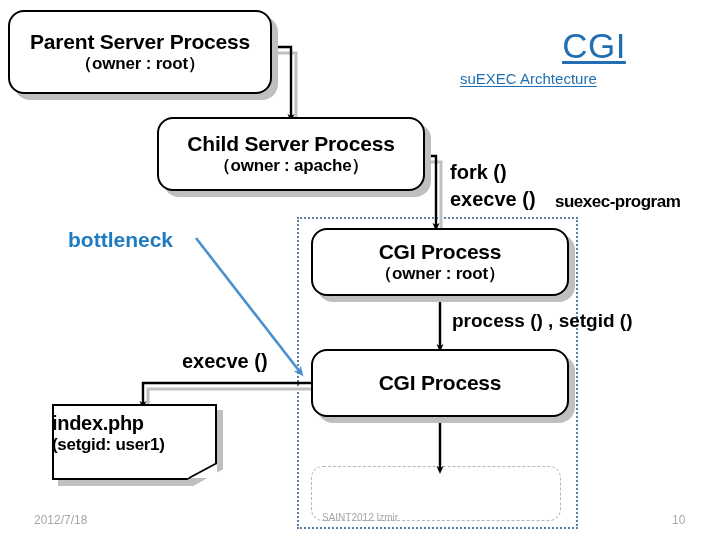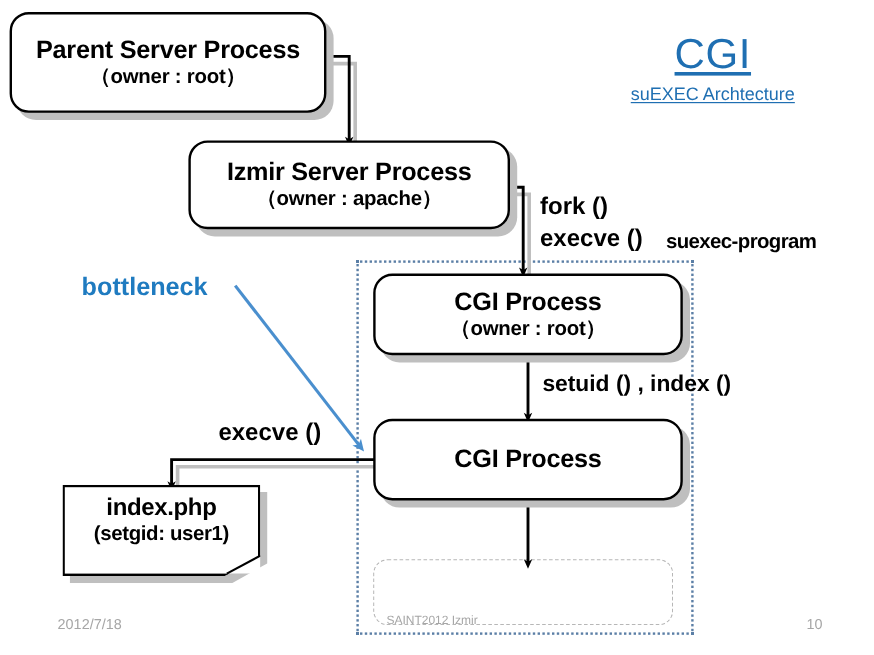--- a/index.html
+++ b/index.html
@@ -30,21 +30,20 @@
     color: #1f6fb2;
     text-decoration: underline;
     text-underline-offset: 3px;
     letter-spacing: 0.5px;
   }
   .subtitle {
     position: absolute;
     left: 460px;
     top: 70px;
     width: 268px;
-    text-align: center;
     font-size: 15px;
     font-weight: 400;
     color: #1f6fb2;
     text-decoration: underline;
     text-underline-offset: 2px;
   }
 
   
   .dotted-group {
     position: absolute;
@@ -132,21 +131,21 @@
     right: 0px;
     bottom: 0px;
     width: 31px;
     height: 19px;
   }
   #doc-index .doc-text {
     position: absolute;
     left: 0;
     top: 8px;
     width: 165px;
-    text-align: center;
+    text-align: left;
     color: #000;
   }
   #doc-index .doc-text .l1 {
     font-size: 20px;
     font-weight: bold;
     line-height: 1.15;
     letter-spacing: -0.3px;
   }
   #doc-index .doc-text .l2 {
     font-size: 17px;
@@ -189,21 +188,21 @@
     pointer-events: none;
   }
 
   
   .footer-text {
     position: absolute;
     font-size: 12px;
     color: #a6a6a6;
     font-weight: 400;
   }
-  #footer-date { left: 48px;  top: 513px; text-align: center; }
+  #footer-date { left: 34px;  top: 513px; text-align: center; }
   #footer-conf { left: 322px; top: 512px; font-size: 10px; }
   #footer-page { left: 672px; top: 513px; }
 </style>
 </head>
 <body>
 
 <div id="slide">
 
   <div class="title">CGI</div>
   <div class="subtitle">suEXEC Archtecture</div>
@@ -239,21 +238,21 @@
 
     <path d="M196,238 L300,372" fill="none" stroke="#4a8fce" stroke-width="2.6" marker-end="url(#ah-blue)"></path>
   </svg>
 
   <div class="rbox" id="box-parent">
     <div class="l1">Parent Server Process</div>
     <div class="l2">（owner : root）</div>
   </div>
 
   <div class="rbox" id="box-child">
-    <div class="l1">Izmir Server Process</div>
+    <div class="l1">Child Server Process</div>
     <div class="l2">（owner : apache）</div>
   </div>
 
   <div class="rbox" id="box-cgi-root">
     <div class="l1">CGI Process</div>
     <div class="l2">（owner : root）</div>
   </div>
 
   <div class="rbox" id="box-cgi-user">
     <div class="l1">CGI Process</div>
@@ -268,21 +267,21 @@
     </svg>
     <div class="doc-text">
       <div class="l1">index.php</div>
       <div class="l2">(setgid: user1)</div>
     </div>
   </div>
 
   <div class="conn-label" id="lbl-fork">fork ()</div>
   <div class="conn-label" id="lbl-execve1">execve ()</div>
   <div class="conn-label" id="lbl-suexec">suexec-program</div>
-  <div class="conn-label" id="lbl-setuid">setuid () , index ()</div>
+  <div class="conn-label" id="lbl-setuid">process () , setgid ()</div>
   <div class="conn-label" id="lbl-execve2">execve ()</div>
 
   <div id="lbl-bottleneck">bottleneck</div>
 
   <div class="footer-text" id="footer-date">2012/7/18</div>
   <div class="footer-text" id="footer-conf">SAINT2012 Izmir</div>
   <div class="footer-text" id="footer-page">10</div>
 
 </div>
 

